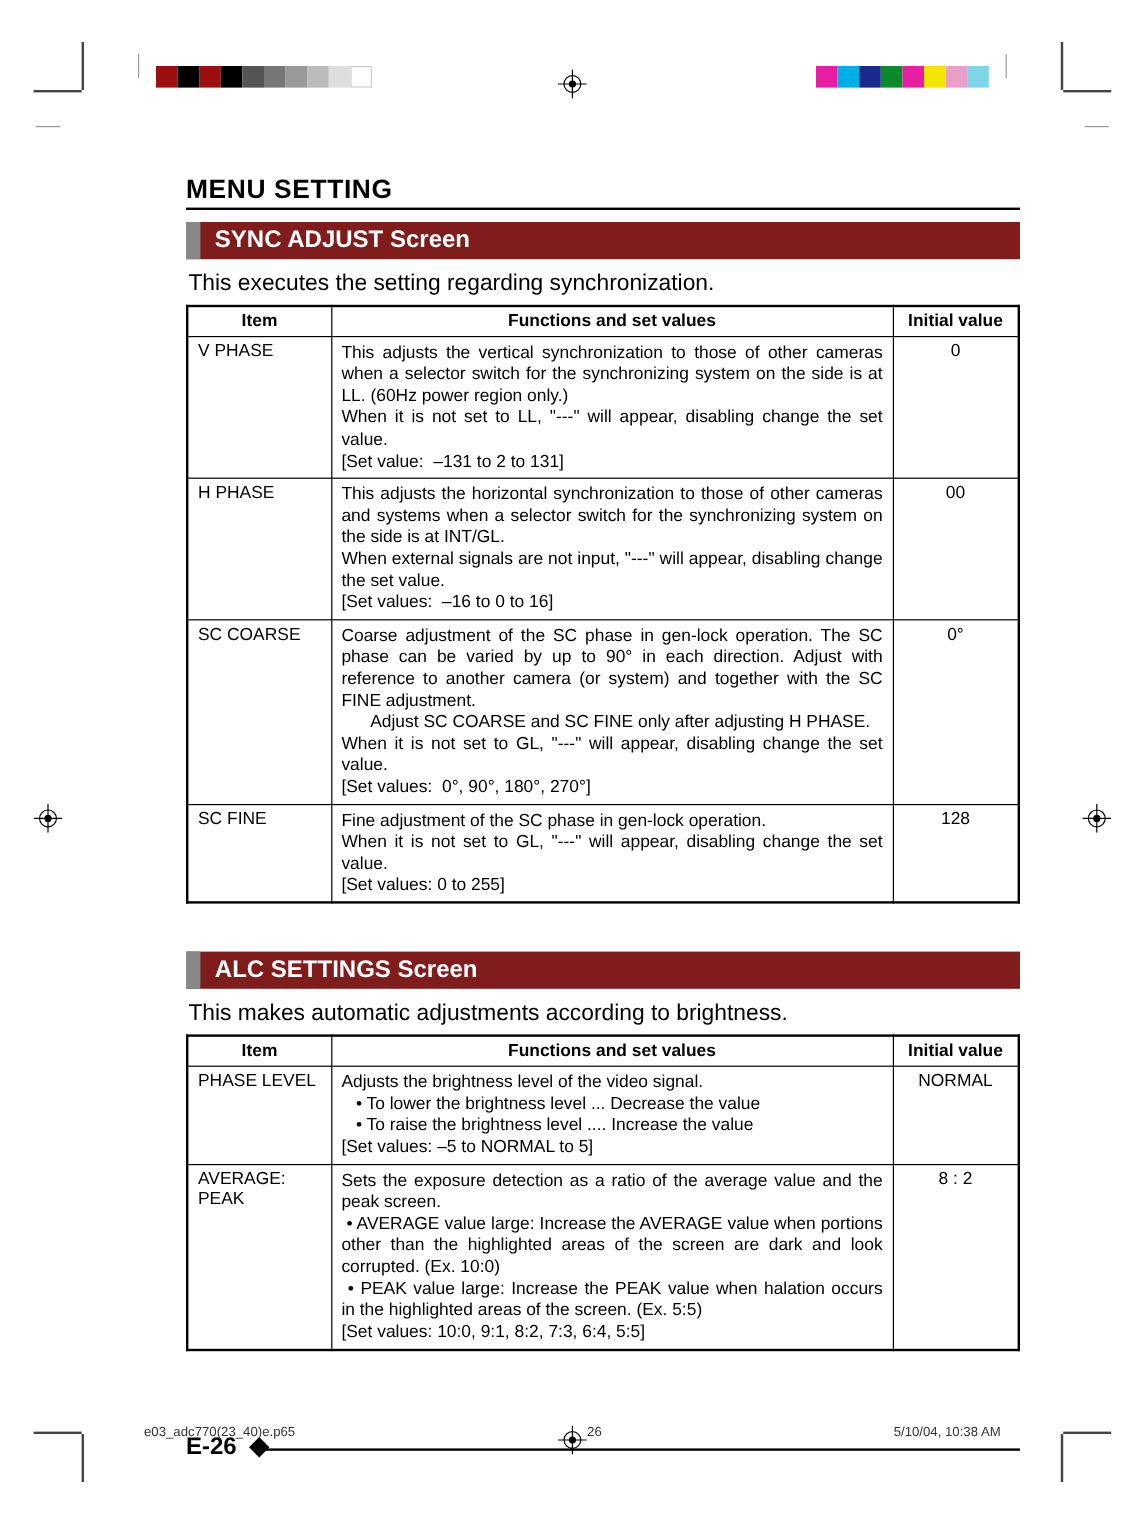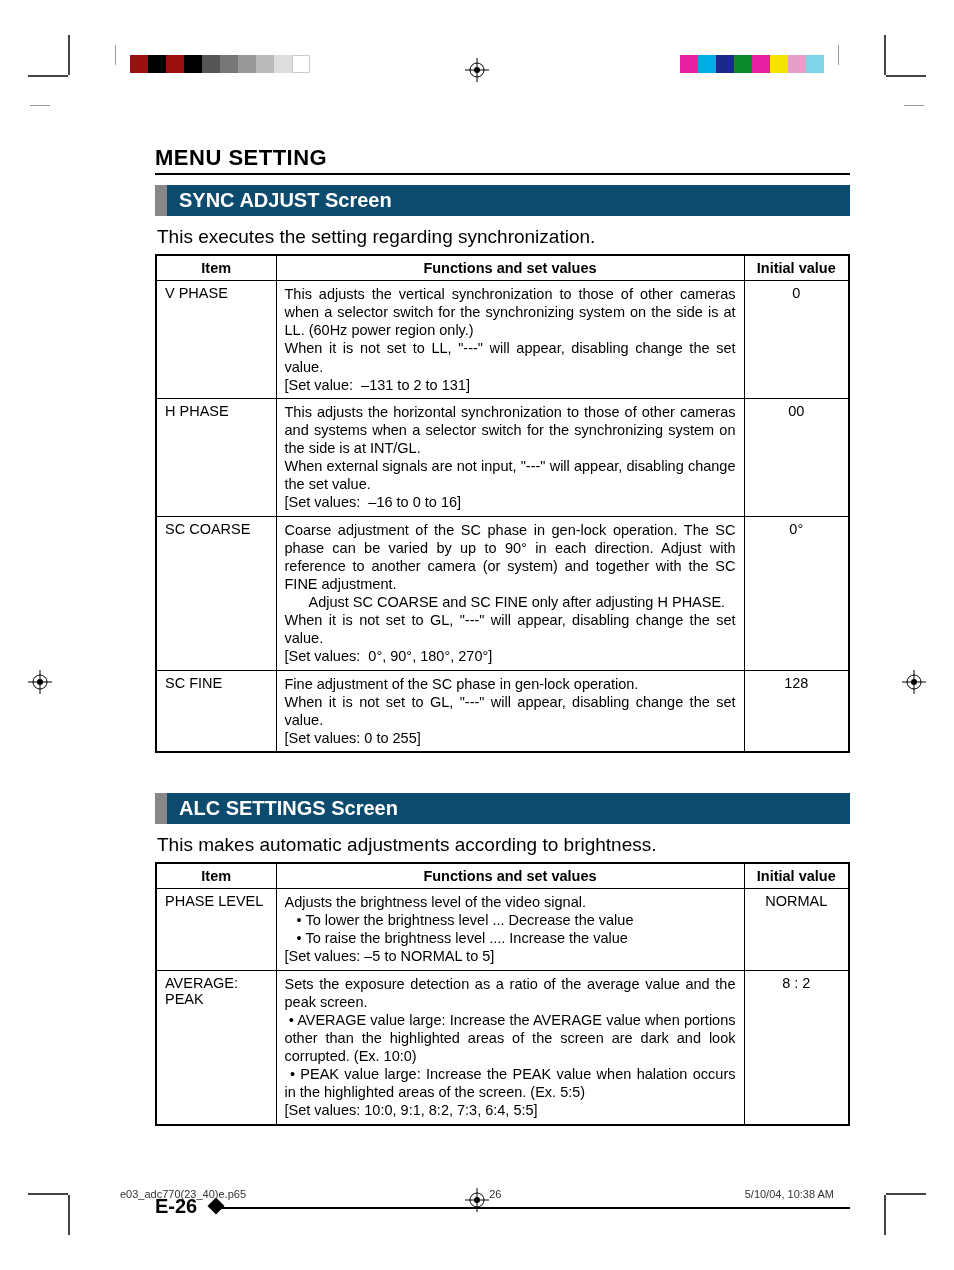--- a/index.html
+++ b/index.html
@@ -50,21 +50,21 @@
     }
     .main-title {
       font-size: 22px;
       font-weight: bold;
       letter-spacing: 0.5px;
       border-bottom: 2px solid #000;
       padding-bottom: 2px;
       margin-bottom: 10px;
     }
     .section-header {
-      background: #0c4a6e;
+      background: #7f1d1d;
       color: #fff;
       font-size: 20px;
       font-weight: bold;
       padding: 4px 12px;
       margin-bottom: 10px;
       border-left: 12px solid #888;
     }
     .section-intro {
       font-size: 19px;
       margin-bottom: 6px;

